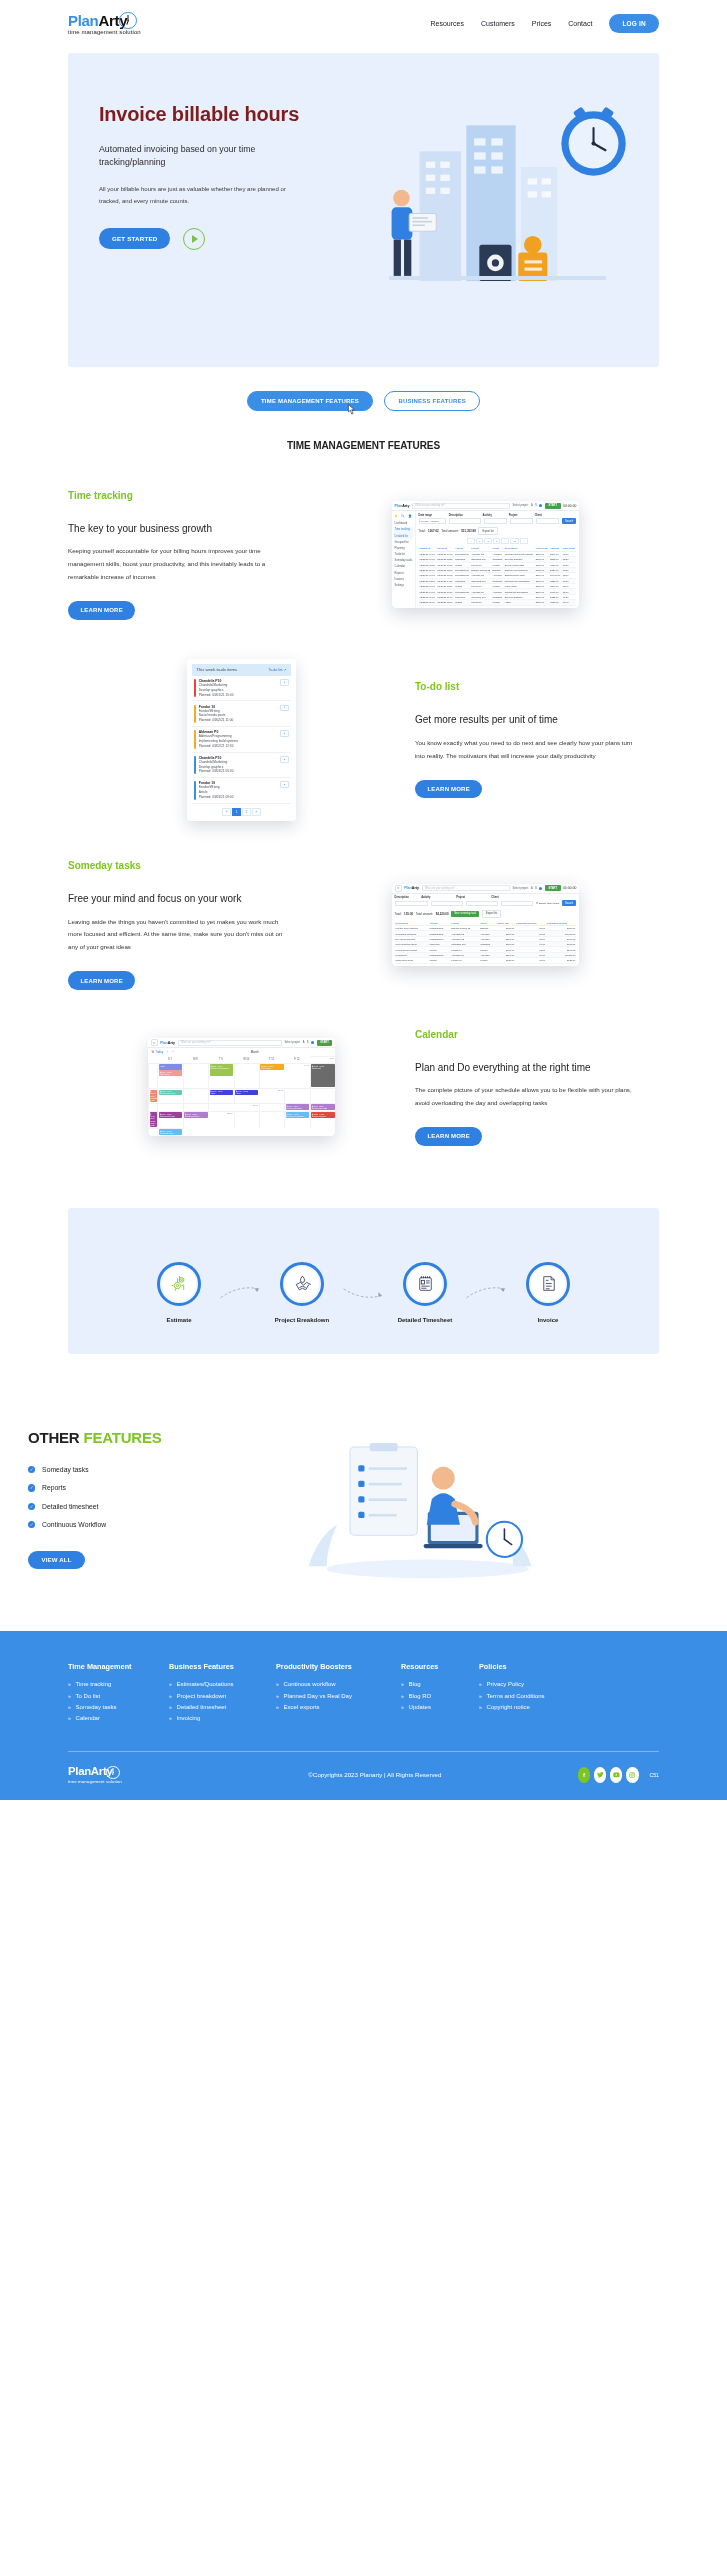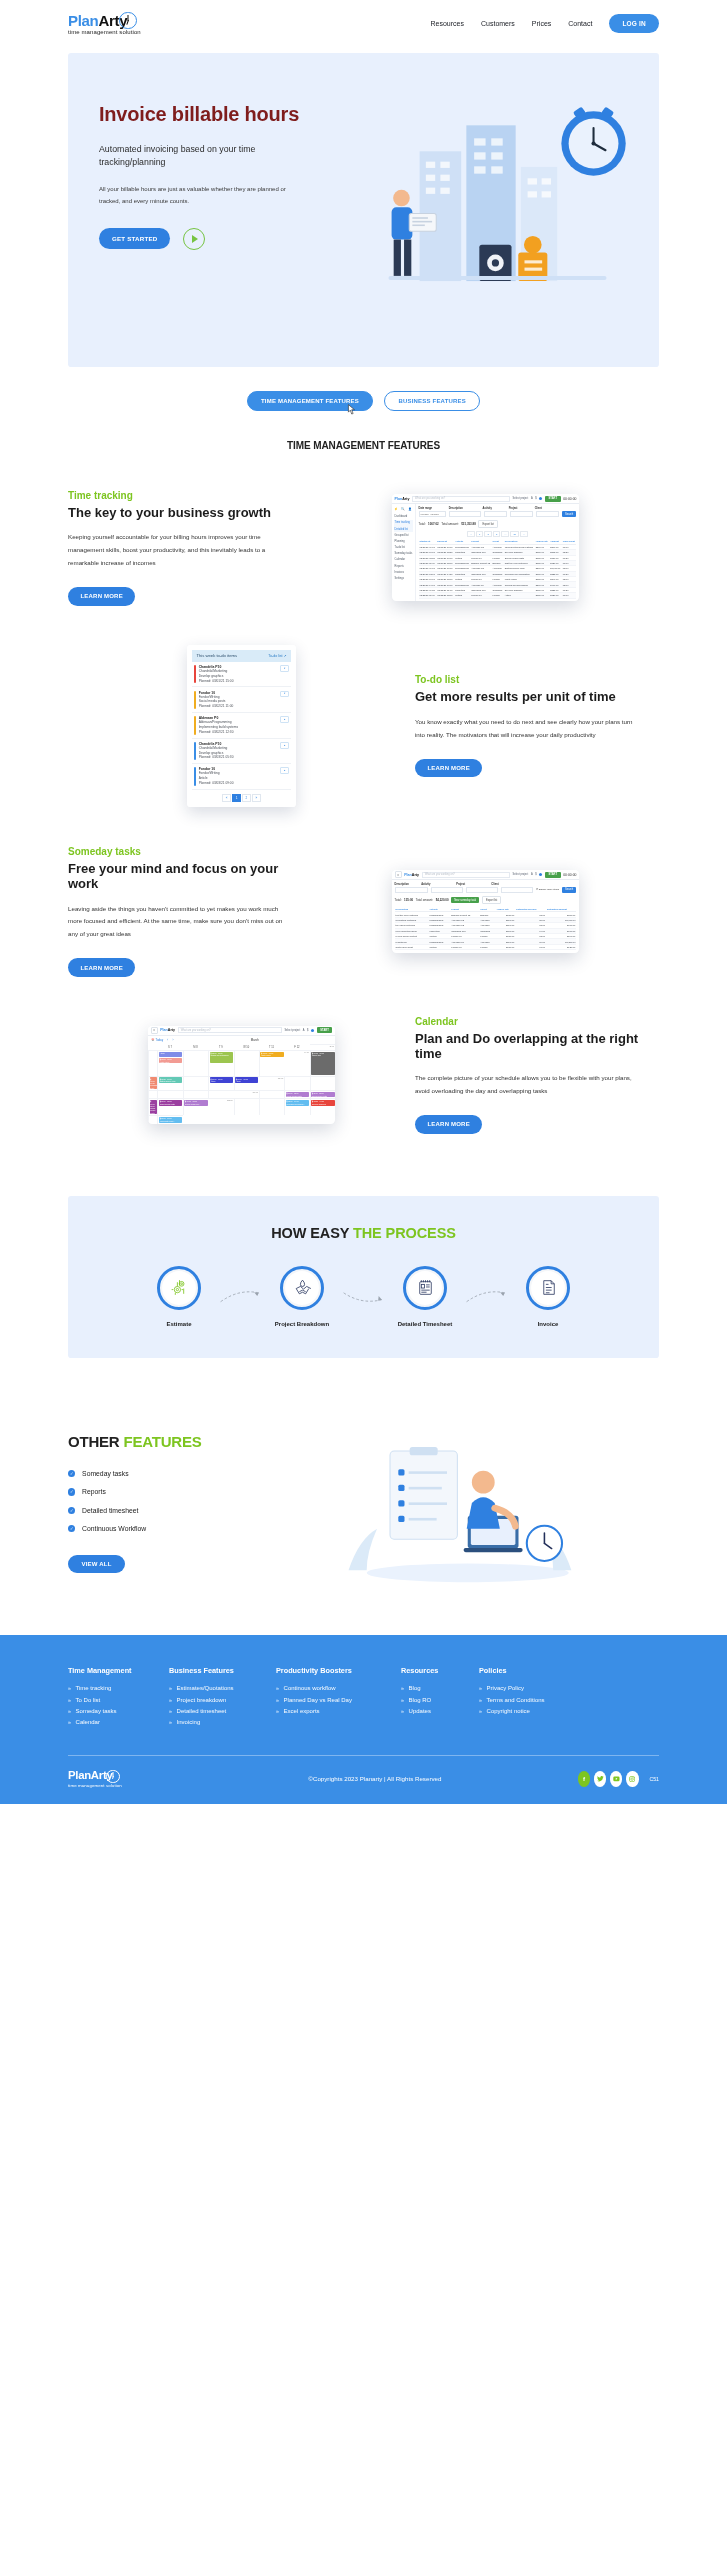--- a/index.html
+++ b/index.html
@@ -42,21 +42,21 @@
   .tab.idle{background:#fff;color:#3a8ee6;border:0.7px solid #3a8ee6;}
   .cursor{position:absolute;left:347px;top:13.5px;width:9.4px;height:12.5px;}
   .sub-title{text-align:center;font-size:10px;font-weight:bold;margin-top:29px;letter-spacing:-0.1px;}
 
   
   .feat{display:flex;align-items:center;padding:0 68px;margin-top:39px;gap:0;}
   .feat.rev .f-text{order:2;}
   .feat .f-text{width:244px;flex:none;}
   .feat .f-media{flex:1;display:flex;justify-content:center;}
   .f-kicker{font-size:10px;font-weight:bold;color:#7dc520;}
-  .f-head{font-size:13px;font-weight:bold;color:#1c1c1c;margin-top:4px;}
+  .f-head{font-size:10px;font-weight:normal;color:#1c1c1c;margin-top:22px;}
   .f-body{font-size:6.2px;color:#333;line-height:2.05;margin-top:11.4px;max-width:218px;}
   .btn-learn{background:#2f80e0;color:#fff;font-size:6px;font-weight:bold;border:none;border-radius:10.4px;padding:6.2px 12.5px;margin-top:17.7px;letter-spacing:0.2px;cursor:pointer;}
 
   
   .shot{background:#fff;border-radius:4.2px;box-shadow:0 5.2px 17.7px rgba(20,40,80,.18);overflow:hidden;position:relative;}
   .shot-top{display:flex;align-items:center;height:10px;border-bottom:0.5px solid #e9edf3;padding:0 2.6px;gap:2.6px;background:#fff;}
   .mini-logo{font-size:3.6px;font-weight:bold;color:#3a8ee6;white-space:nowrap;}
   .mini-logo b{color:#111;}
   .shot-input{flex:1;height:6.2px;border:0.5px solid #e4e9f0;border-radius:0.5px;font-size:2.6px;color:#b6bdc7;display:flex;align-items:center;padding-left:2.1px;}
   .shot-sel{font-size:2.6px;color:#5a6270;white-space:nowrap;}
@@ -110,21 +110,21 @@
   .process{margin:62px 68px 0;background:#e8f0fd;border-radius:3.1px;padding:29px 0 31px;}
   .process h2{text-align:center;font-size:14.5px;font-weight:bold;letter-spacing:-0.1px;}
   .process h2 .g{color:#7dc520;}
   .steps{display:flex;align-items:center;justify-content:center;margin-top:25px;gap:0;}
   .step{width:78px;text-align:center;}
   .circ{width:44px;height:44px;border-radius:50%;border:3.6px solid #2f80e0;background:#fff;margin:0 auto;display:flex;align-items:center;justify-content:center;box-shadow:inset 0 0 0 2.1px #f4f6f9;}
   .step-lbl{font-size:6px;font-weight:bold;margin-top:11.4px;color:#1c1c1c;}
   .arrow{width:45px;height:21px;flex:none;}
 
   
-  .other{display:flex;align-items:center;padding:0 68px;margin-top:62px;}
+  .other{display:flex;align-items:center;padding:0 28px;margin-top:62px;}
   .other-left{width:244px;}
   .other h2{font-size:15px;font-weight:bold;letter-spacing:-0.2px;}
   .other h2 .g{color:#7dc520;}
   .olist{margin-top:20px;}
   .oitem{display:flex;align-items:center;gap:6.8px;margin-bottom:11px;}
   .chk{width:7.3px;height:7.3px;border-radius:50%;background:#2f80e0;color:#fff;font-size:4.2px;display:flex;align-items:center;justify-content:center;flex:none;}
   .oitem span.t{font-size:6.8px;color:#222;}
   .btn-viewall{background:#2f80e0;color:#fff;font-size:6px;font-weight:bold;border:none;border-radius:10.4px;padding:6.2px 13.5px;margin-top:11.4px;letter-spacing:0.2px;cursor:pointer;}
   .other-art{flex:1;height:166px;position:relative;}
 
@@ -645,21 +645,21 @@
               </tbody>
           </table>
         </div>
       </div>
     </div>
   </div>
 
   <div class="feat rev">
     <div class="f-text">
       <div class="f-kicker">Calendar</div>
-      <div class="f-head">Plan and Do overlapping at the right time</div>
+      <div class="f-head">Plan and Do everything at the right time</div>
       <div class="f-body">The complete picture of your schedule allows you to be flexible with your plans, avoid overloading the day and overlapping tasks</div>
       <button class="btn-learn">LEARN MORE</button>
     </div>
     <div class="f-media" style="order:1">
       <div class="shot" style="width:187px">
         <div class="shot-top">
           <span style="border:0.5px solid #dde3ea;border-radius:1px;padding:0.5px 1.6px;font-size:3.1px">≡</span>
           <span class="mini-logo">Plan<b>Arty</b></span>
           <div class="shot-input">What are you working on?</div>
           <span class="shot-sel">Select project</span>
@@ -799,23 +799,20 @@
                 <div>▮ 12:00 - 13:00</div>
                 <div>Incorporate chan...</div>
               </div>
             </div>
           </div>
       </div>
     </div>
   </div>
 
   <div class="process">
-    <h2>
-      <span>HOW EASY </span><span class="g">THE PROCESS</span>
-    </h2>
     <div class="steps">
       <div class="step">
         <div class="circ">
           <svg width="21" height="21" viewBox="0 0 40 40" fill="none" stroke="#7dc520" stroke-width="1.6">
             <circle cx="16" cy="24" r="6"></circle>
               <circle cx="16" cy="24" r="2.2"></circle>
             <circle cx="24" cy="13" r="4.5"></circle>
               <circle cx="24" cy="13" r="1.7"></circle>
             <path d="M16 10 L16 18 M20 6 L20 16 M28 22 L28 32 M12 30 L12 34"></path>
             <path d="M8 24 h-3 M24 24 h3"></path>

